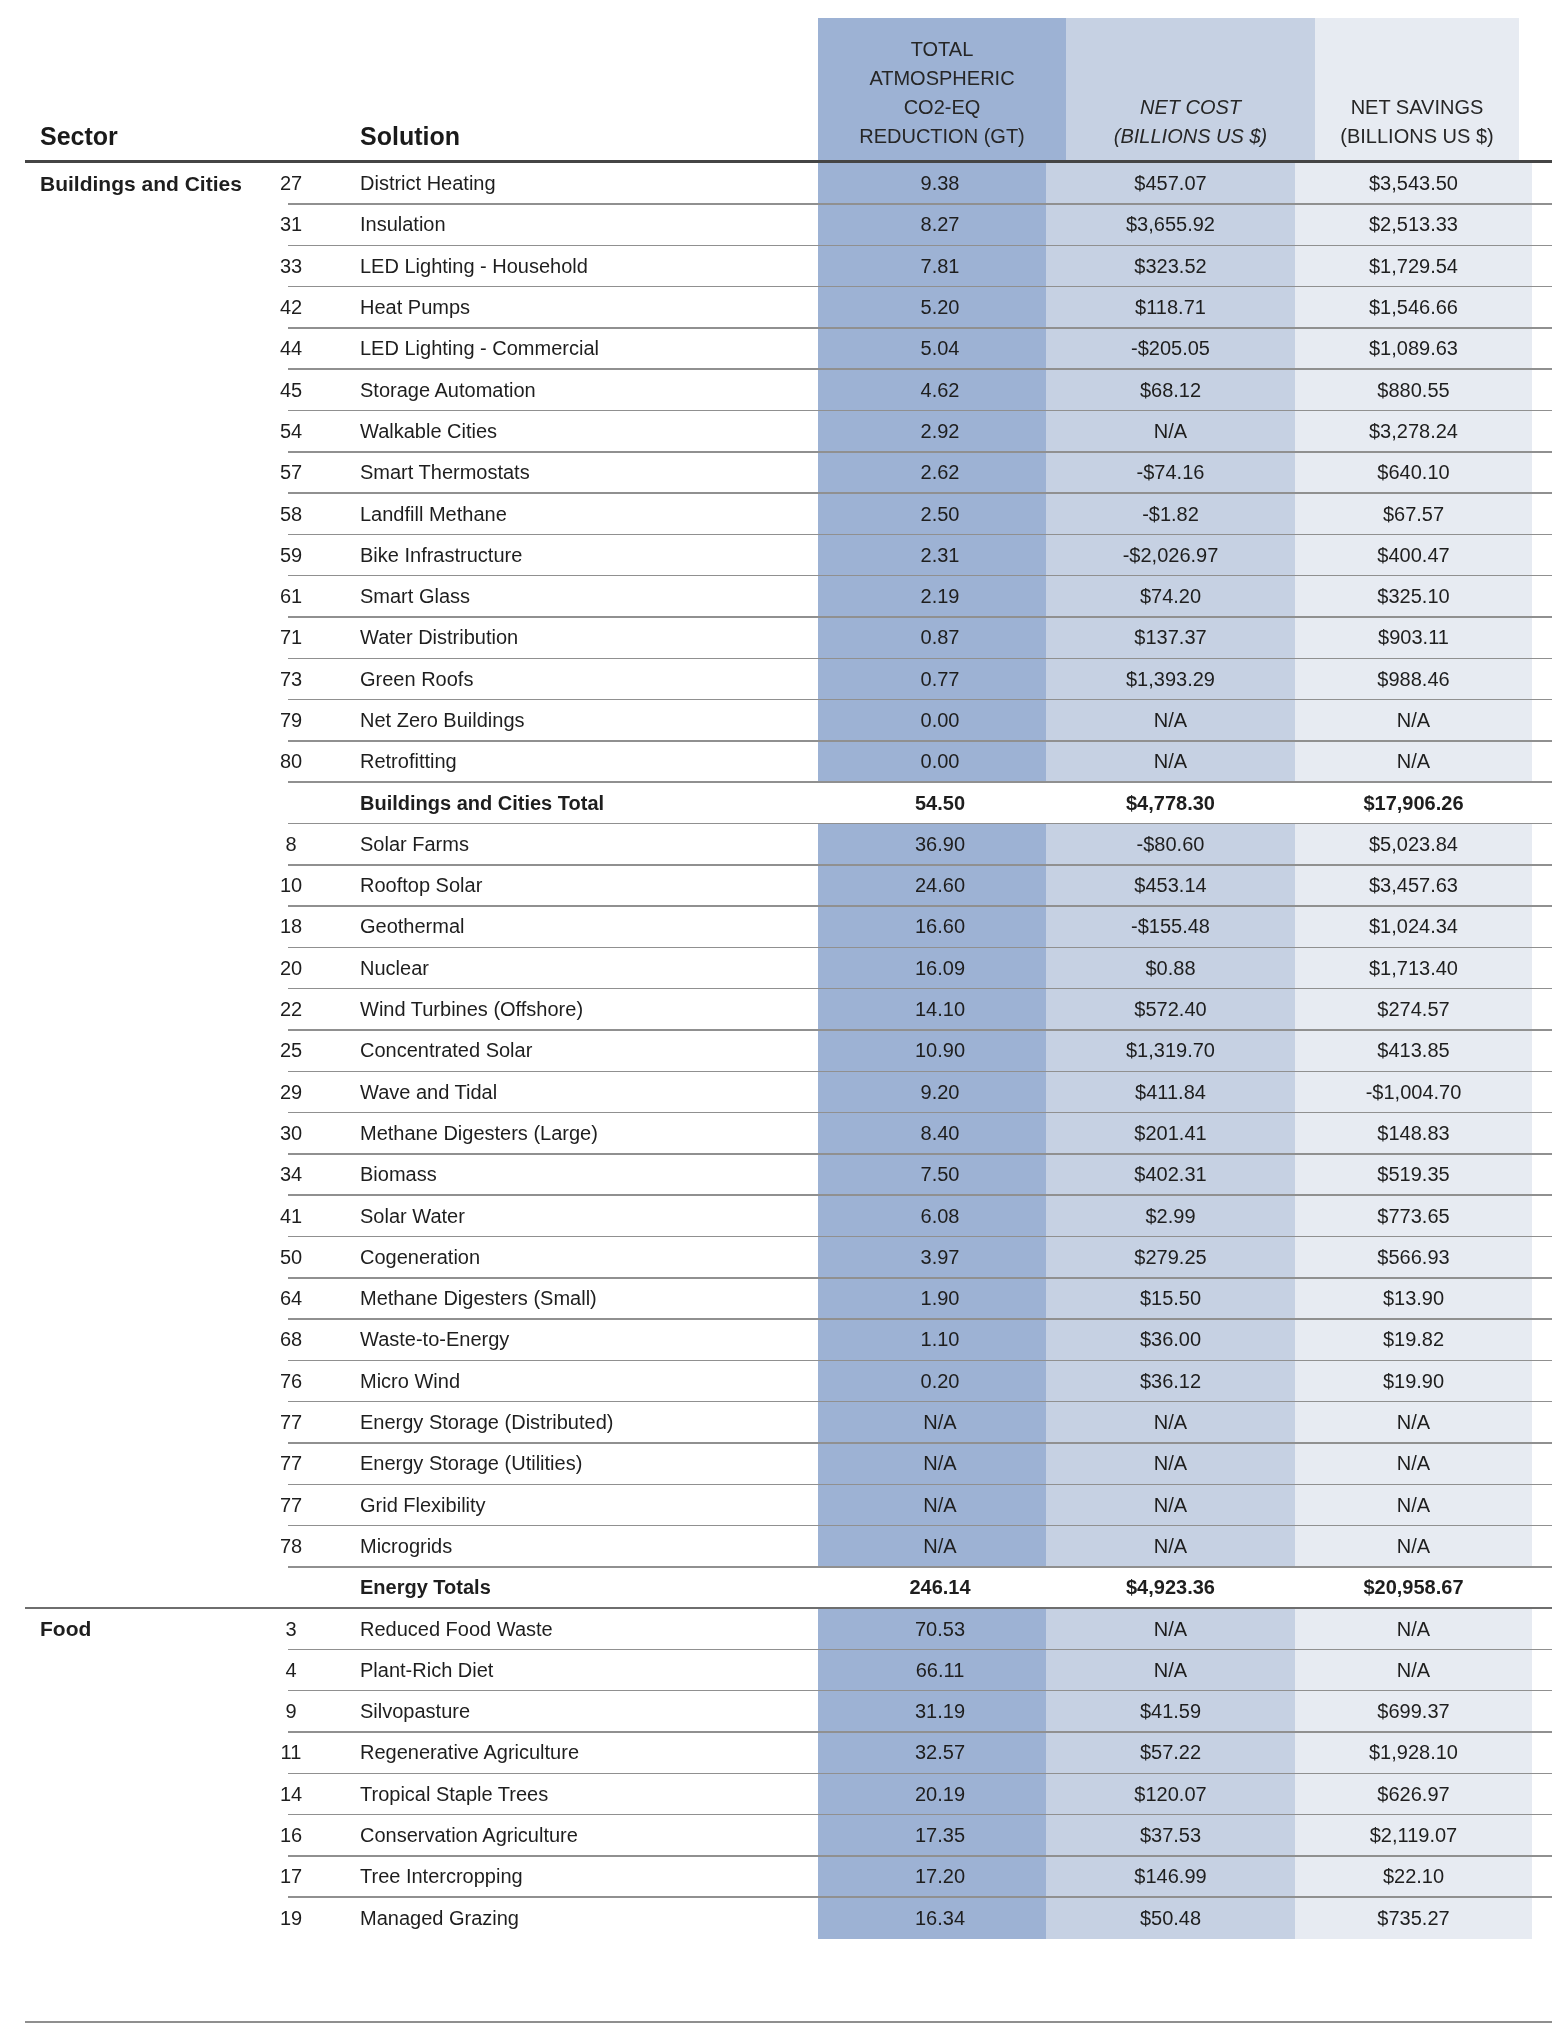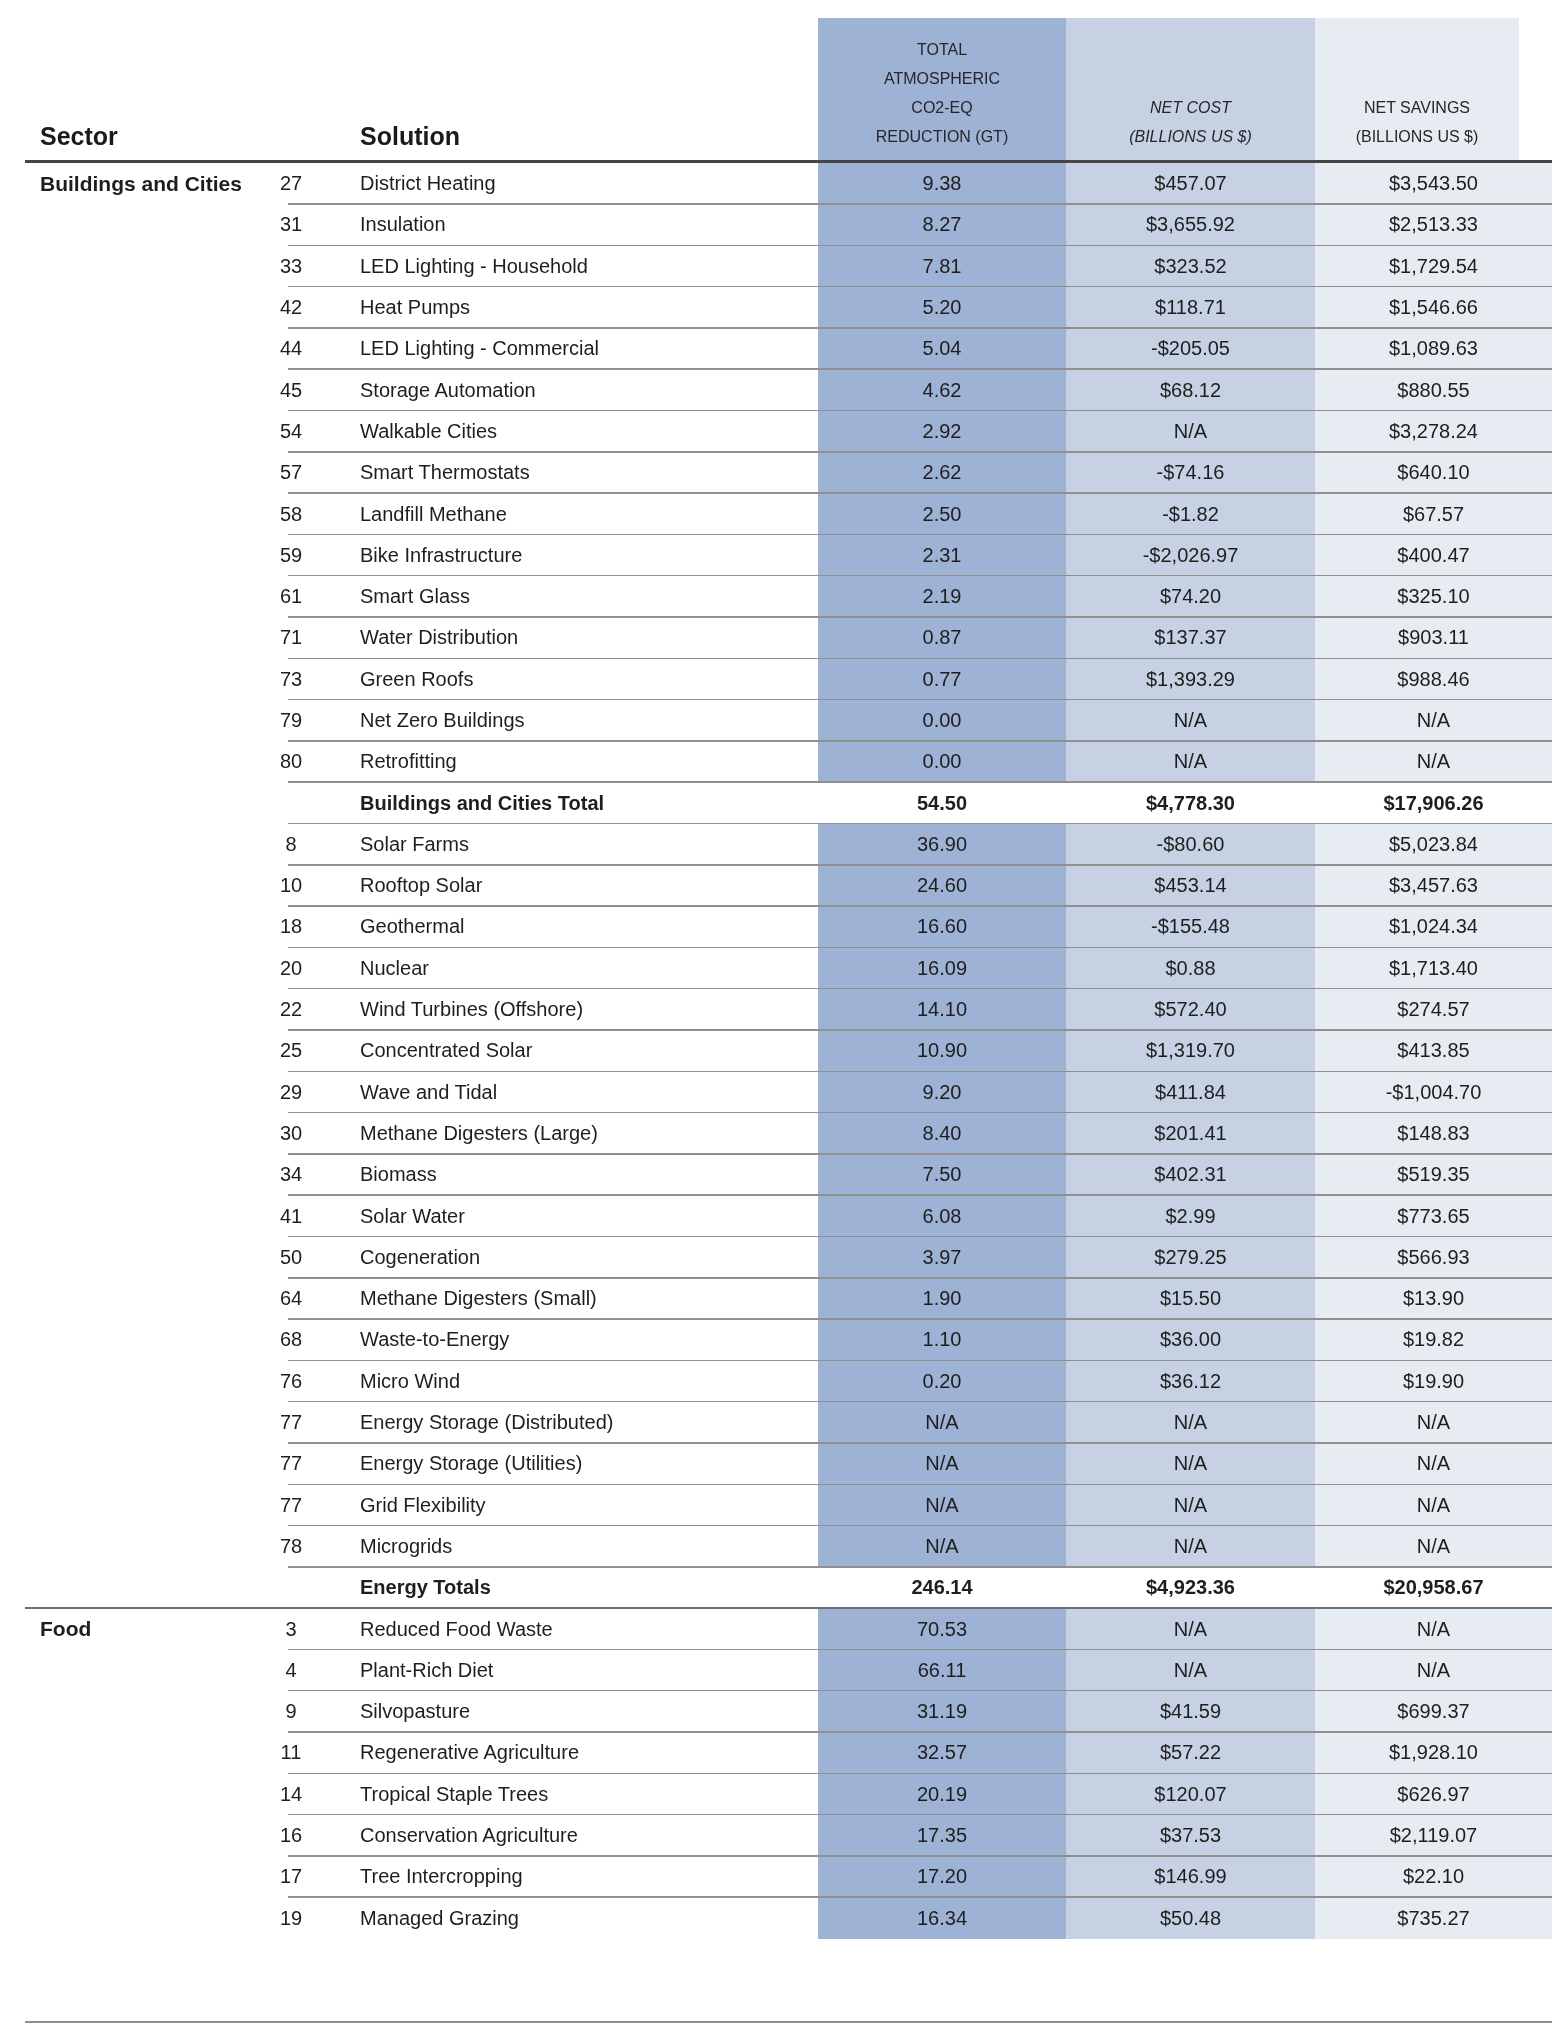--- a/index.html
+++ b/index.html
@@ -20,21 +20,21 @@
   .hbox {
     position: absolute;
     top: 18px;
     height: 144px;
     box-sizing: border-box;
     display: flex;
     flex-direction: column;
     justify-content: flex-end;
     padding-bottom: 11px;
     text-align: center;
-    font-size: 16px;
+    font-size: 20px;
     line-height: 29px;
     color: #262626;
   }
   .hbox-co2  { left: 818px;  width: 248px; background: var(--co2-col); }
   .hbox-cost { left: 1066px; width: 249px; background: var(--cost-col); font-style: italic; }
   .hbox-sav  { left: 1315px; width: 204px; background: var(--sav-col); }
 
   .hlabel {
     position: absolute;
     top: 122px;
@@ -87,21 +87,21 @@
     padding-left: 28px;
     white-space: nowrap;
   }
   .c-val {
     align-self: stretch;
     display: flex;
     align-items: center;
     justify-content: center;
     text-align: center;
   }
-  .c-co2  { width: 248px; background: var(--co2-col); }
+  .c-co2  { width: 212px; background: var(--co2-col); padding-left: 16px; }
   .c-cost { width: 249px; background: var(--cost-col); }
   .c-sav  { width: 237px; background: var(--sav-col); }
 
   .row.total .c-co2,
   .row.total .c-cost,
   .row.total .c-sav { background: transparent; }
   .row.total .c-sol,
   .row.total .c-val { font-weight: 700; }
 
   .sep {

